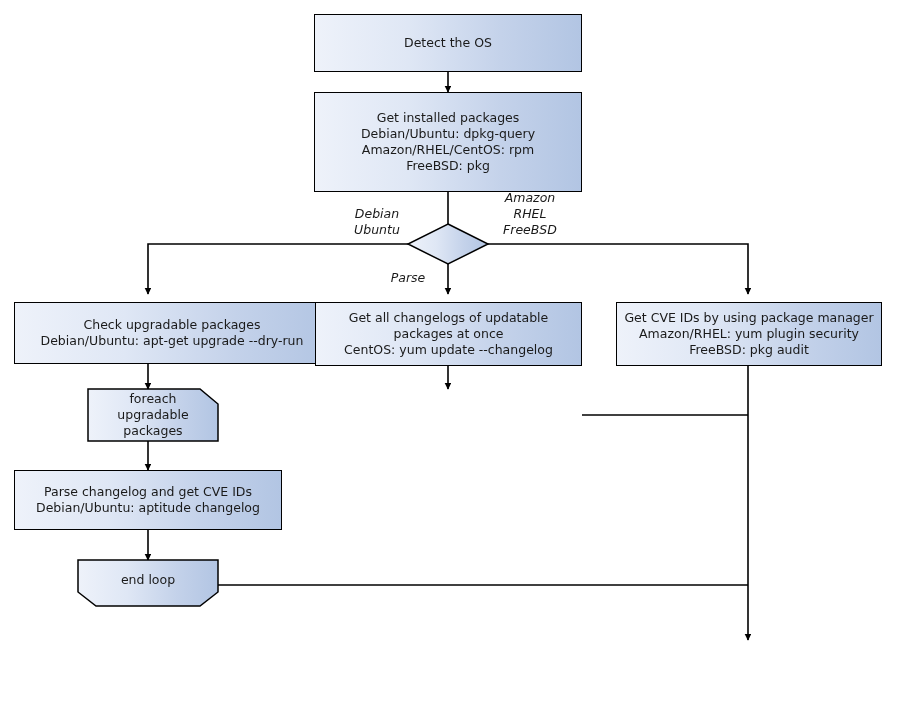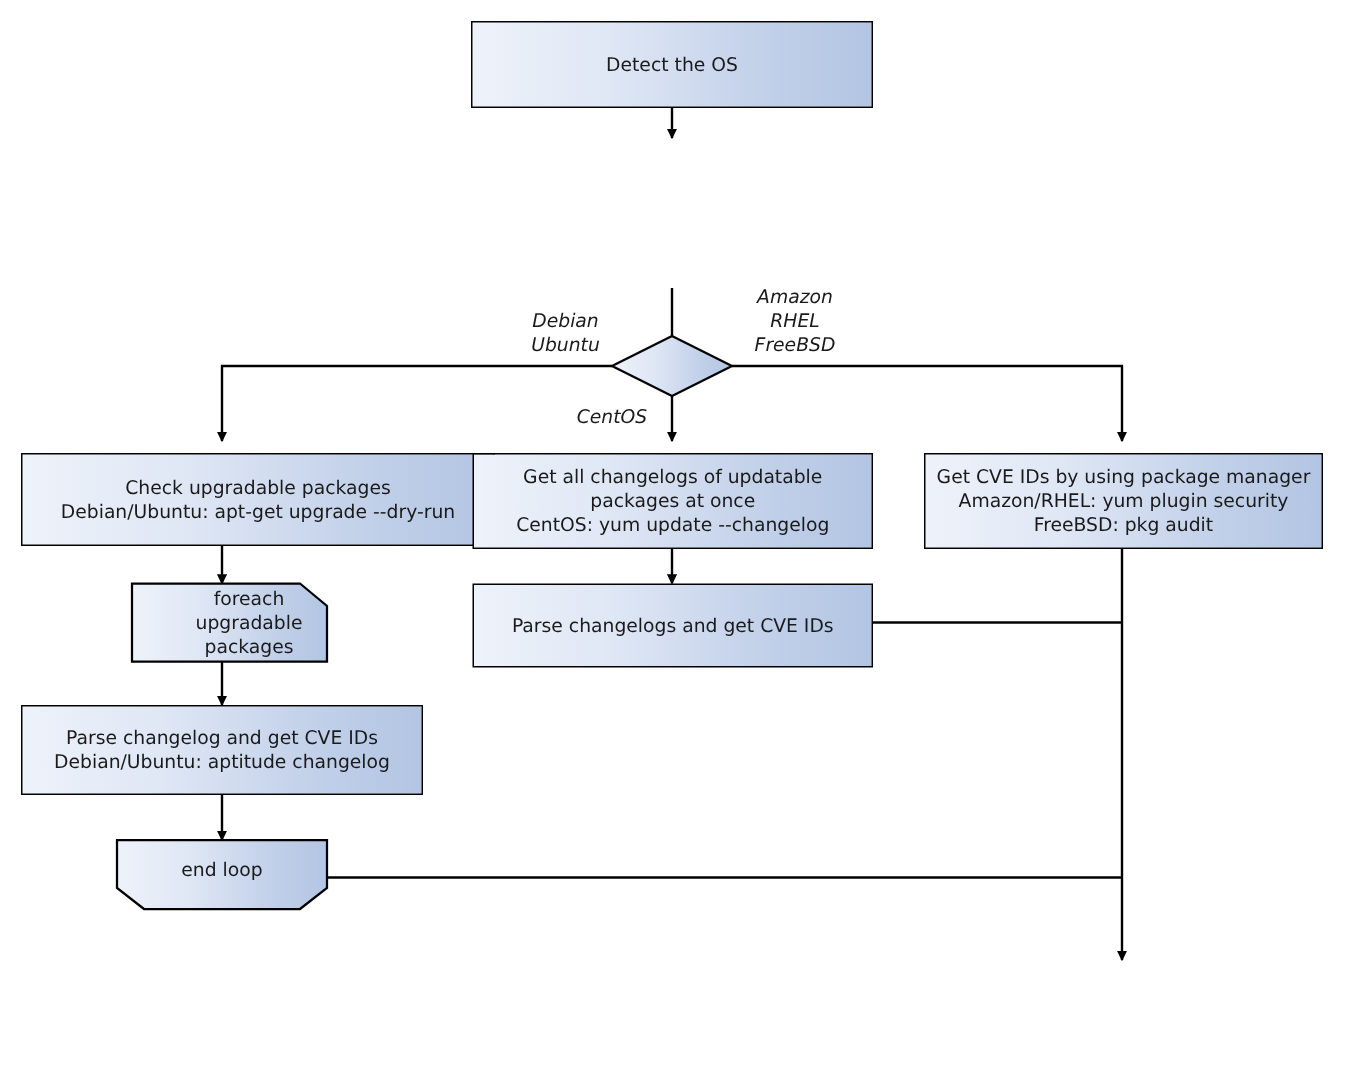--- a/index.html
+++ b/index.html
@@ -42,21 +42,20 @@
     z-index: 2;
   }
   .node .txt {
     width: 100%;
     padding: 0 4px;
     white-space: pre-line;
   }
   .loop-start {
     border: none;
     background: none;
-    margin-left: 13px;
   }
   .loop-end {
     border: none;
     background: none;
   }
   .shape-fill {
     fill: url(#boxgrad);
     stroke: #000000;
     stroke-width: 1.5;
   }
@@ -129,20 +128,26 @@
 
     <polygon points="88,389 200,389 218,404 218,441 88,441" class="shape-fill"></polygon>
 
     <polygon points="78,560 218,560 218,592 200,606 96,606 78,592" class="shape-fill"></polygon>
   </svg>
 
   <div class="node" style="left:314px; top:14px; width:268px; height:58px;">
     <div class="txt">Detect the OS</div>
   </div>
 
+  <div class="node" style="left:314px; top:92px; width:268px; height:100px;">
+    <div class="txt">Get installed packages
+Debian/Ubuntu: dpkg-query
+Amazon/RHEL/CentOS: rpm
+FreeBSD: pkg</div>
+  </div>
 
   <div class="node" style="left:14px; top:302px; width:316px; height:62px;">
     <div class="txt">Check upgradable packages
 Debian/Ubuntu: apt-get upgrade --dry-run</div>
   </div>
 
   <div class="node loop-start" style="left:88px; top:389px; width:130px; height:52px;">
     <div class="loop-label">foreach
 upgradable  packages</div>
   </div>
@@ -154,33 +159,30 @@
 
   <div class="node loop-end" style="left:78px; top:560px; width:140px; height:46px;">
     <div class="loop-label" style="margin-top:-6px;">end loop</div>
   </div>
 
   <div class="node" style="left:315px; top:302px; width:267px; height:64px;">
     <div class="txt">Get all changelogs of updatable packages at once
 CentOS: yum update --changelog</div>
   </div>
 
-  <div class="node" style="left:315px; top:389px; width:267px; height:56px;">
-    <div class="txt">Parse changelogs and get CVE IDs</div>
-  </div>
 
   <div class="node" style="left:616px; top:302px; width:266px; height:64px;">
     <div class="txt">Get CVE IDs by using package manager
 Amazon/RHEL: yum plugin security
 FreeBSD: pkg audit</div>
   </div>
 
 
   <div class="edge-label el-center" style="left:344px; top:206px; width:66px;">Debian
 Ubuntu</div>
 
   <div class="edge-label el-center" style="left:490px; top:190px; width:80px;">Amazon
 RHEL
 FreeBSD</div>
 
-  <div class="edge-label el-center" style="left:378px; top:270px; width:60px;">CentOS</div>
+  <div class="edge-label el-center" style="left:378px; top:270px; width:60px;">Parse</div>
 
 </div>
 
 </body></html>

